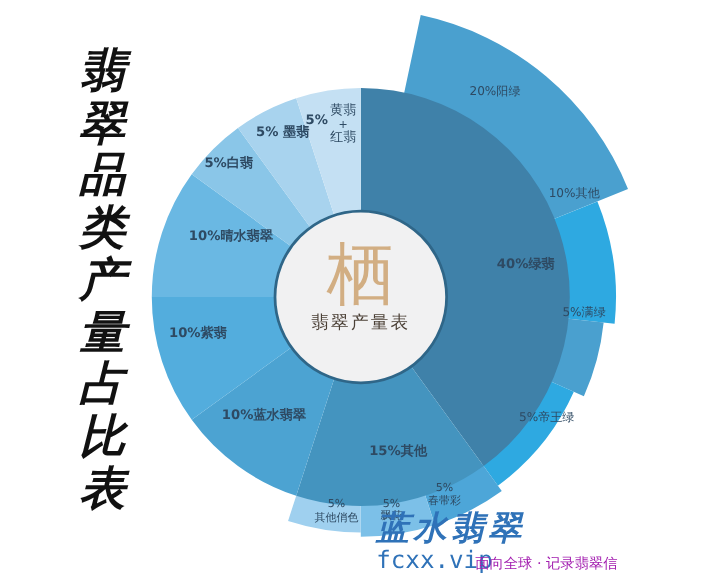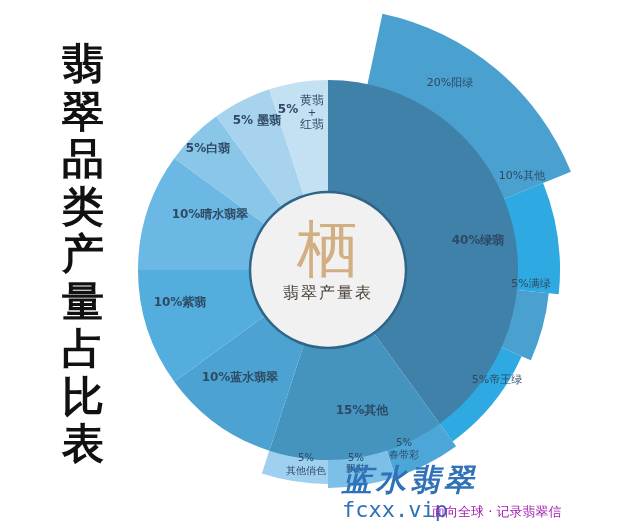--- a/index.html
+++ b/index.html
@@ -1,20 +1,20 @@
 <!DOCTYPE html>
 <html><head>
 <meta charset="utf-8">
 <style>
   html, body { margin: 0; padding: 0; background: #ffffff; }
   body { width: 640px; height: 528px; position: relative; overflow: hidden; font-family: "DejaVu Sans", sans-serif; }
   .title-col {
     position: absolute; left: 62px; top: 40px; width: 52px;
     font-family: "DejaVu Serif", serif; font-weight: bold; font-size: 42px; line-height: 47.5px;
-    color: #111; text-align: left; word-break: break-all;
+    color: #111; text-align: right; word-break: break-all; font-style: italic;
   }
   svg#chart { position: absolute; left: 0; top: 0; }
   .lbl { font-family: "DejaVu Sans", sans-serif; fill: #2e4a63; }
   .center-title { font-family: "DejaVu Serif", serif; fill: #4a3f35; }
   .wm-title { position: absolute; left: 342px; top: 460px; font-family: "DejaVu Serif", serif; font-style: italic; font-weight: bold; font-size: 30px; color: #2f72b8; letter-spacing: 4px; }
   .wm-url { position: absolute; left: 342px; top: 497px; font-family: "DejaVu Sans Mono", monospace; font-size: 22px; color: #2f72b8; }
   .wm-slogan { position: absolute; left: 432px; top: 503px; font-family: "DejaVu Serif", serif; font-size: 13px; color: #a21caf; }
 </style>
 </head>
 <body>

